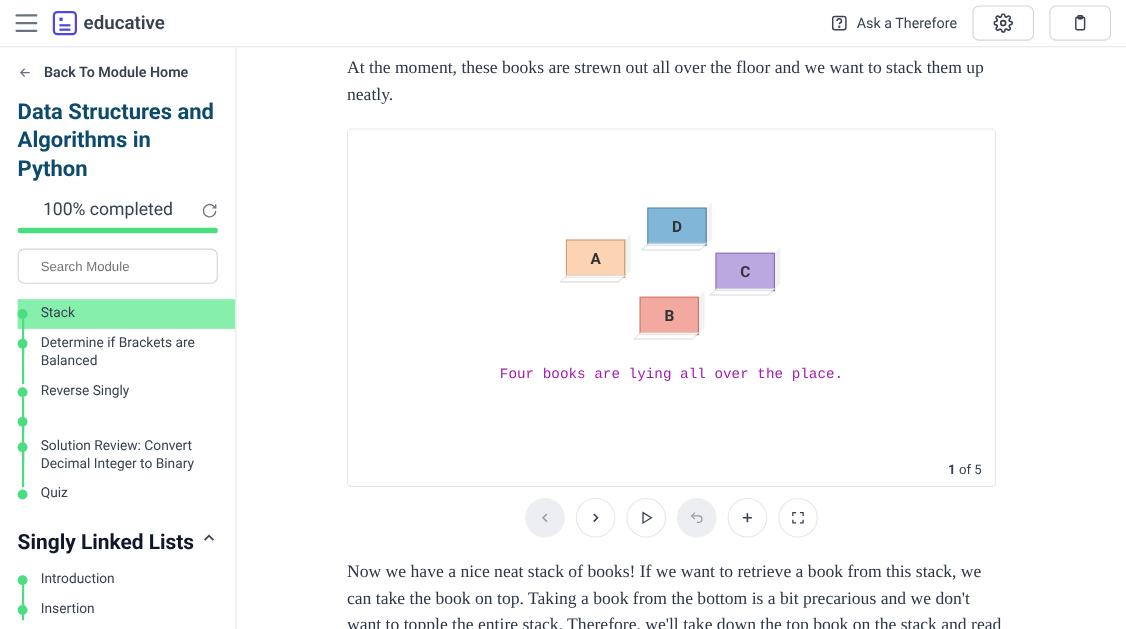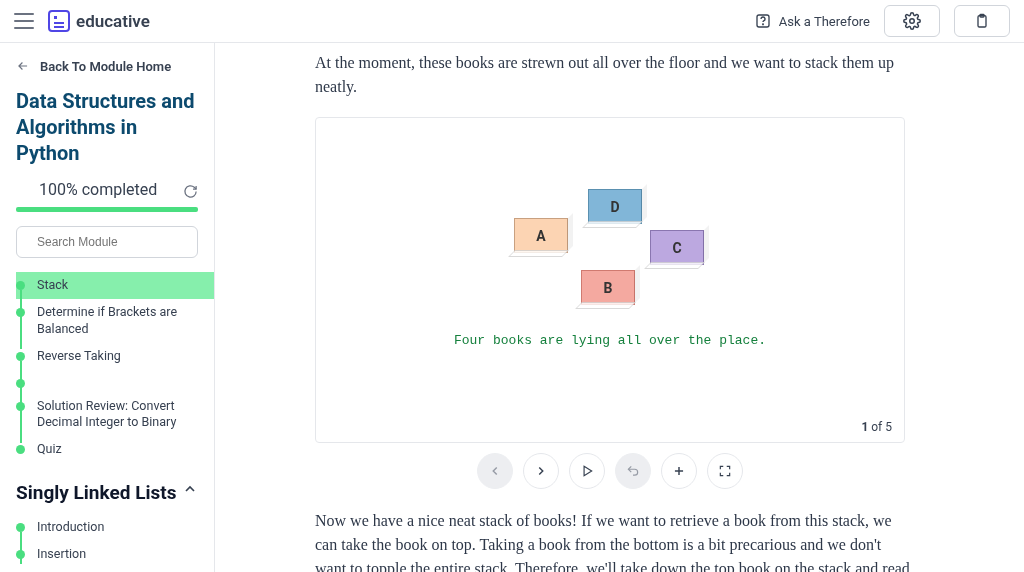--- a/index.html
+++ b/index.html
@@ -45,21 +45,21 @@
 
 .slide-card { border: 1px solid #e5e7eb; border-radius: 4px; width: 590px; height: 326px; position: relative; margin-bottom: 10px; }
 .books-area { position: relative; height: 255px; }
 .book { position: absolute; width: 54px; height: 35px; display: flex; align-items: center; justify-content: center; font-weight: 700; font-size: 14px; color: #333; }
 .book::before { content: ""; position: absolute; top: 0; right: -6px; width: 6px; height: 100%; background: rgba(0,0,0,0.05); transform: skewY(-45deg); transform-origin: left; }
 .book::after { content: ""; position: absolute; left: 0; bottom: -5px; width: 100%; height: 5px; background: rgba(255,255,255,0.8); transform: skewX(-45deg); transform-origin: top; border: 1px solid rgba(0,0,0,0.15); }
 .book-a { left: 198px; top: 100px; background: #fcd4b3; border: 1px solid #c8a080; }
 .book-b { left: 265px; top: 152px; background: #f4a9a0; border: 1px solid #d07a70; }
 .book-c { left: 334px; top: 112px; background: #bca8e0; border: 1px solid #8a76b0; }
 .book-d { left: 272px; top: 71px; background: #81b6d8; border: 1px solid #5a90b0; }
-.caption { text-align: center; font-family: "Courier New", monospace; font-size: 13px; color: #15803d; position: absolute; width: 100%; top: 215px; }
+.caption { text-align: center; font-family: "Courier New", monospace; font-size: 13px; color: #a21caf; position: absolute; width: 100%; top: 215px; }
 .pager { position: absolute; right: 12px; bottom: 8px; font-size: 12px; color: #374151; }
 .pager b { font-weight: 700; }
 
 .controls { display: flex; gap: 10px; justify-content: center; width: 590px; margin-bottom: 20px; }
 .ctrl-btn { width: 36px; height: 36px; border-radius: 50%; border: 1px solid #e5e7eb; display: flex; align-items: center; justify-content: center; cursor: pointer; background: #fff; }
 .ctrl-btn.disabled { background: #e5e7eb; cursor: default; opacity: 0.7; }
 
 svg { display: block; }
 </style>
 </head>
@@ -126,21 +126,21 @@
       <div class="lesson-item active">
           <div class="dot"></div>
           <span class="label">Stack</span>
         </div>
       <div class="lesson-item">
           <div class="dot"></div>
           <span class="label">Determine if Brackets are Balanced</span>
         </div>
       <div class="lesson-item">
           <div class="dot"></div>
-          <span class="label">Reverse Taking</span>
+          <span class="label">Reverse Singly</span>
         </div>
       <div class="lesson-item">
           <div class="dot"></div>
         </div>
       <div class="lesson-item">
           <div class="dot"></div>
           <span class="label">Solution Review: Convert Decimal Integer to Binary</span>
         </div>
       <div class="lesson-item">
           <div class="dot"></div>

